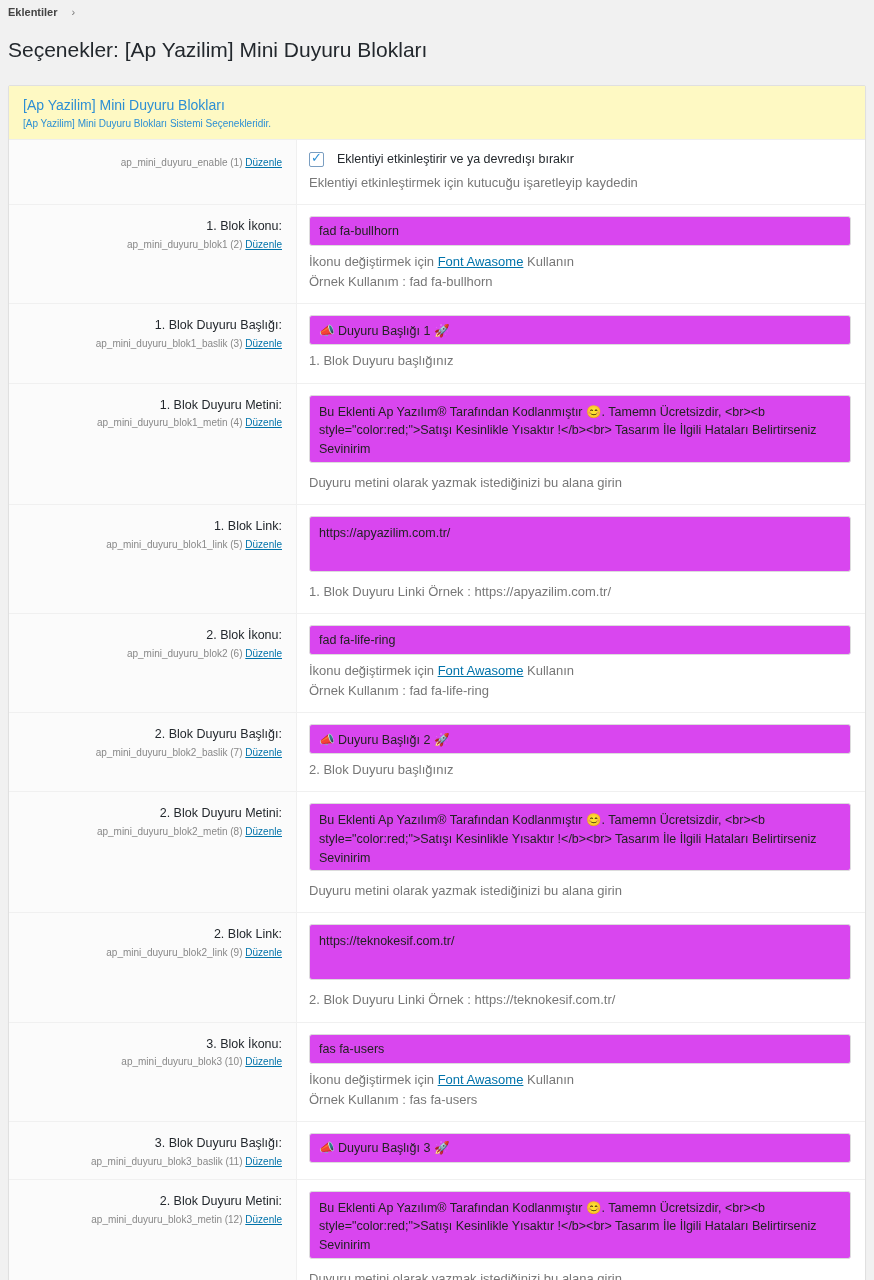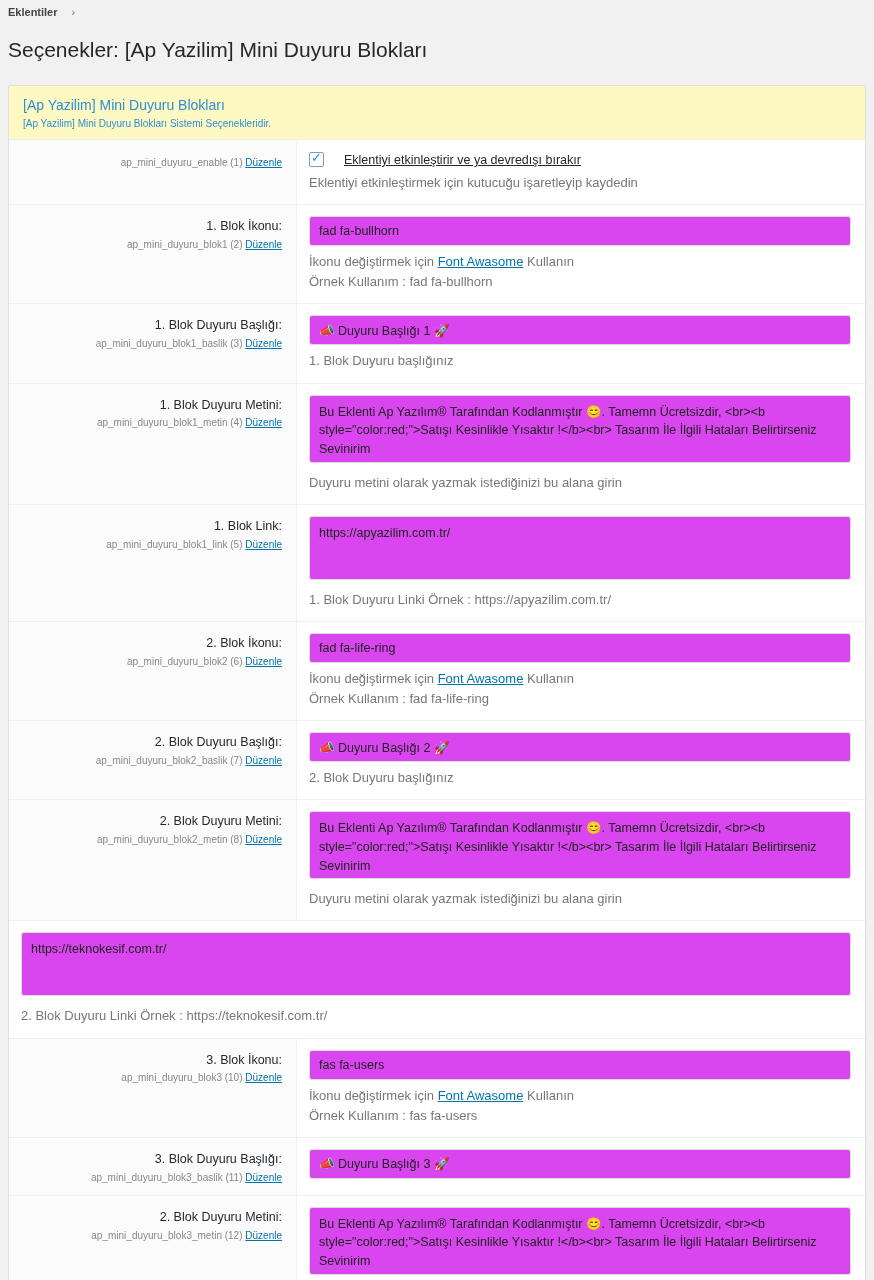--- a/index.html
+++ b/index.html
@@ -113,40 +113,39 @@
     color: #222;
     background: #d946ef;
     outline: none;
   }
   textarea.txt {
     resize: none;
     line-height: 1.5;
     overflow: hidden;
   }
   .txt-area-3 { height: 68px; }
-  .txt-area-link { height: 64px; }
+  .txt-area-link { height: 56px; }
 
   .help {
     margin-top: 6px;
     font-size: 13px;
     color: #777;
     line-height: 1.55;
   }
   .help a {
     color: #0073aa;
     text-decoration: underline;
   }
 
   
   .cb-line {
     display: flex;
-    align-items: flex-end;
-    gap: 20px;
+    align-items: flex-start;
+    gap: 13px;
     padding-top: 1px;
-    text-decoration: underline;
   }
   .cb {
     width: 15px;
     height: 15px;
     border: 1px solid #7a9ec1;
     border-radius: 2px;
     background: #fff;
     position: relative;
     flex: 0 0 15px;
     cursor: pointer;
@@ -238,20 +237,24 @@
         <div class="row-field"><input type="text" class="txt" value="📣 Duyuru Başlığı 2 🚀" style=""><div class="help">2. Blok Duyuru başlığınız</div></div>
       </div>
       <div class="row">
         <div class="row-label">
           <div class="title">2. Blok Duyuru Metini:</div>
           <div class="meta"><span>ap_mini_duyuru_blok2_metin (8)</span> <a href="#">Düzenle</a></div>
         </div>
         <div class="row-field"><textarea class="txt txt-area-3" style="">Bu Eklenti Ap Yazılım® Tarafından Kodlanmıştır 😊. Tamemn Ücretsizdir, &lt;br&gt;&lt;b style="color:red;"&gt;Satışı Kesinlikle Yısaktır !&lt;/b&gt;&lt;br&gt; Tasarım İle İlgili Hataları Belirtirseniz Sevinirim</textarea><div class="help">Duyuru metini olarak yazmak istediğinizi bu alana girin</div></div>
       </div>
       <div class="row">
+        <div class="row-label">
+          <div class="title">2. Blok Link:</div>
+          <div class="meta"><span>ap_mini_duyuru_blok2_link (9)</span> <a href="#">Düzenle</a></div>
+        </div>
         <div class="row-field"><textarea class="txt txt-area-link" style="">https://teknokesif.com.tr/</textarea><div class="help">2. Blok Duyuru Linki Örnek : https://teknokesif.com.tr/</div></div>
       </div>
       <div class="row">
         <div class="row-label">
           <div class="title">3. Blok İkonu:</div>
           <div class="meta"><span>ap_mini_duyuru_blok3 (10)</span> <a href="#">Düzenle</a></div>
         </div>
         <div class="row-field"><input type="text" class="txt" value="fas fa-users" style=""><div class="help"><span>İkonu değiştirmek için </span><a href="#">Font Awasome</a><span> Kullanın</span><br><span>Örnek Kullanım : fas fa-users</span></div></div>
       </div>
       <div class="row">

